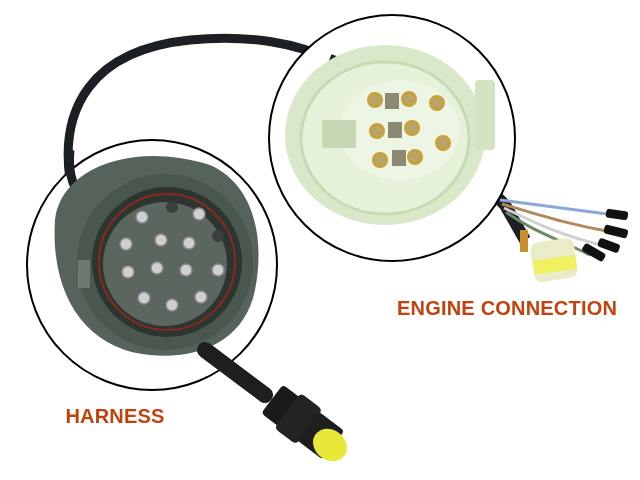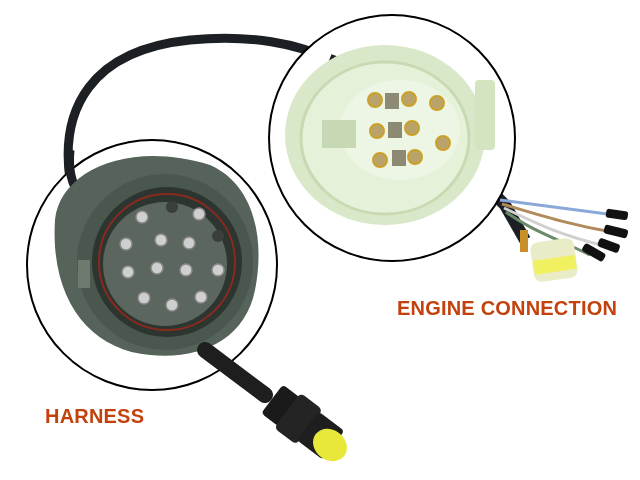--- a/index.html
+++ b/index.html
@@ -2,21 +2,21 @@
 <html><head>
   <meta charset="utf-8">
   <style>
     html, body { margin: 0; padding: 0; background: #ffffff; }
     body { width: 640px; height: 480px; position: relative; overflow: hidden;
            font-family: "Liberation Sans", sans-serif; }
     #art { position: absolute; left: 0; top: 0; }
     .label { position: absolute; color: #c2410c; font-size: 20px; letter-spacing: 0.2px;
              line-height: 24px; white-space: nowrap; font-weight: bold; }
     #lbl-engine { left: 397px; top: 296px; }
-    #lbl-harness { left: 45px; top: 404px; text-align: left; width: 140px; }
+    #lbl-harness { left: 45px; top: 404px; text-align: center; width: 140px; }
     #lbl-harness span { display: block; }
   </style>
 </head>
 <body>
 
 <svg id="art" width="640" height="480" viewBox="0 0 640 480">
 
   <path d="M 70 180 C 60 110, 90 50, 190 40 C 250 34, 300 44, 330 60" fill="none" stroke="#1c1f24" stroke-width="9" stroke-linecap="round"></path>
 
   <path d="M 470 170 L 505 205 L 525 240" fill="none" stroke="#1c1f24" stroke-width="12"></path>

